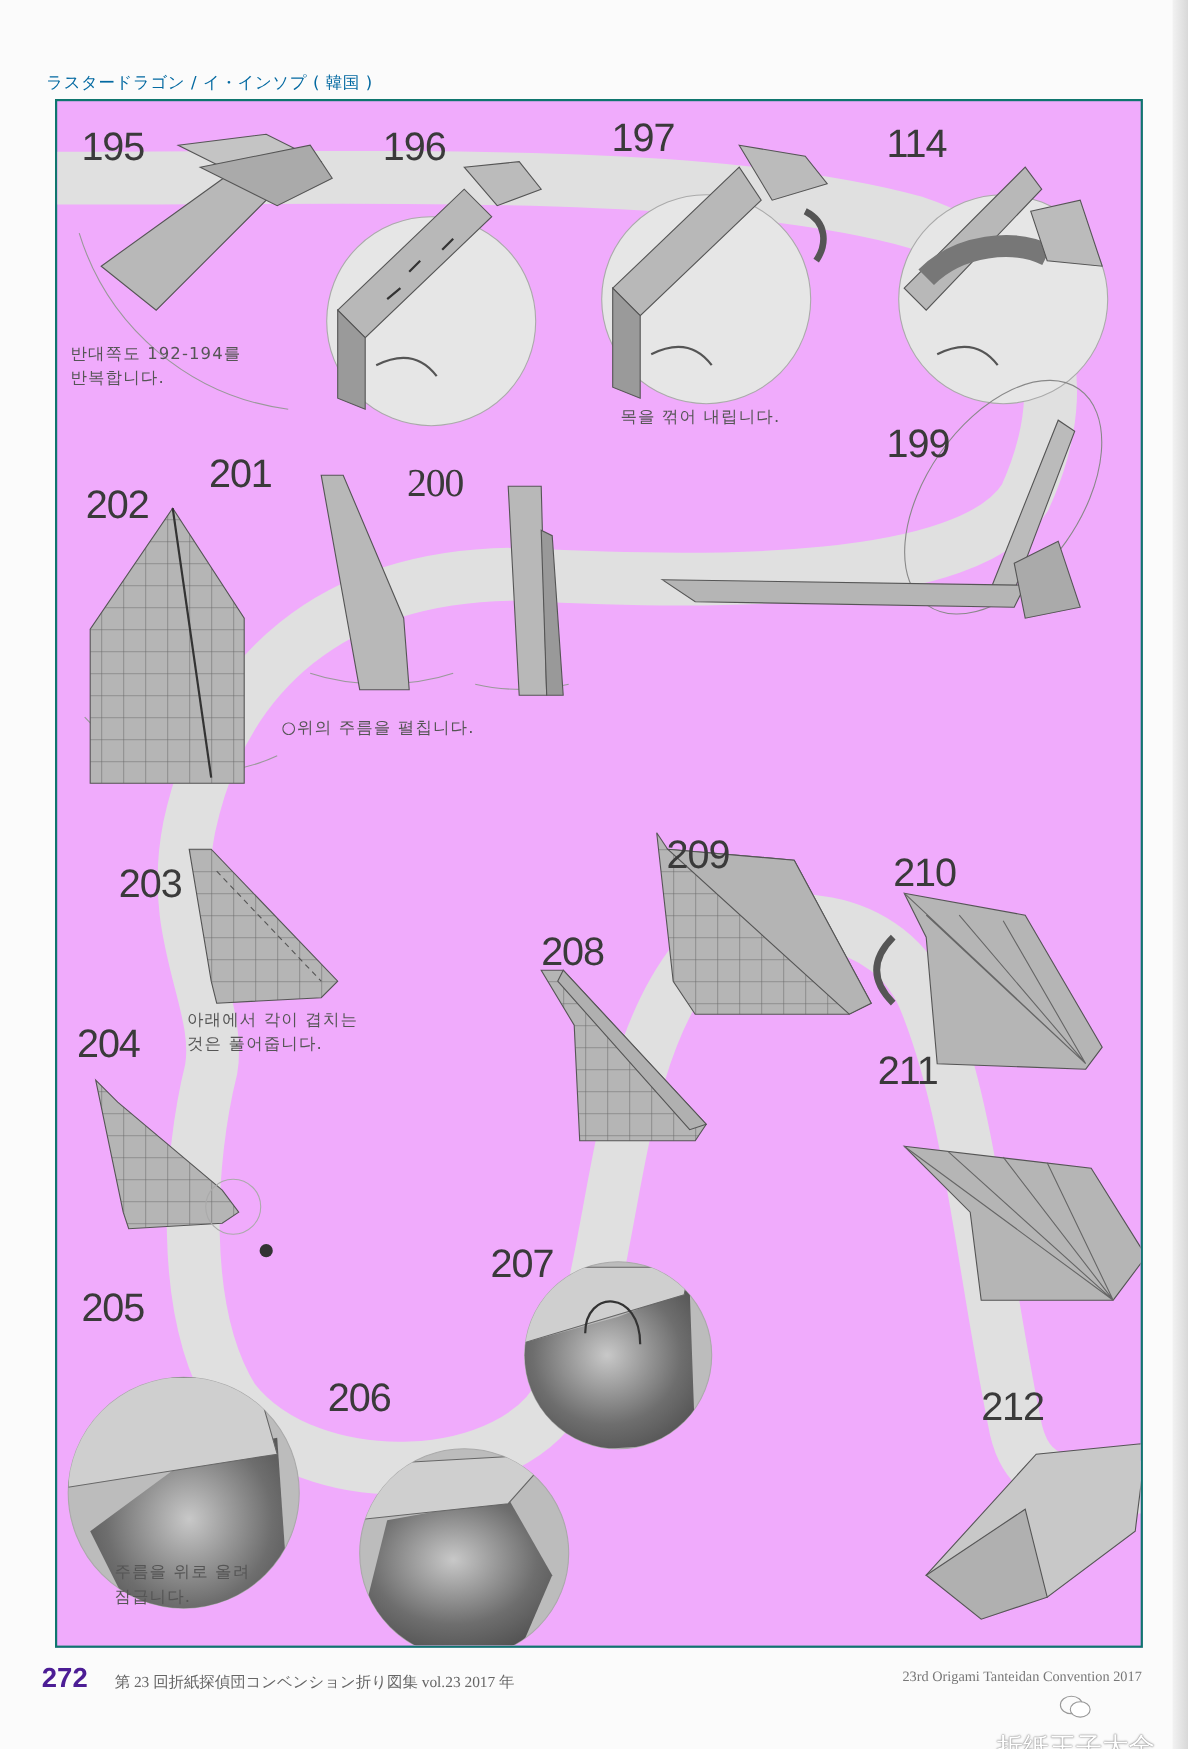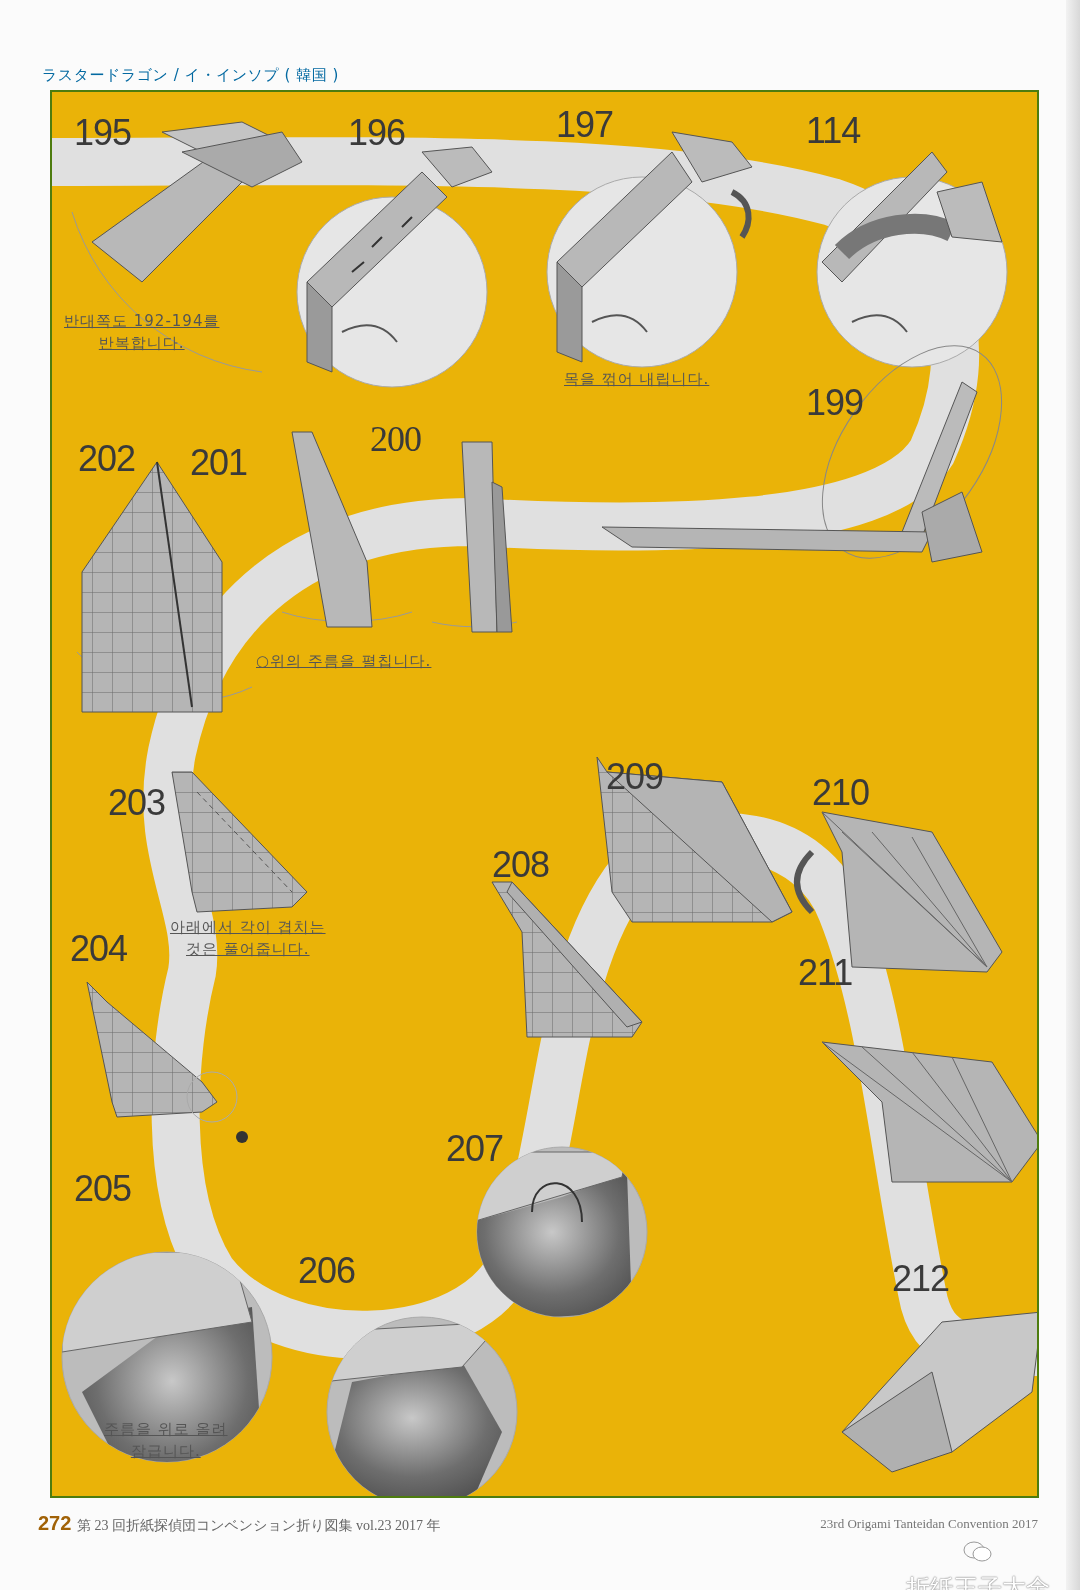--- a/index.html
+++ b/index.html
@@ -1,23 +1,23 @@
 <!DOCTYPE html>
 <html><head>
 <meta charset="utf-8">
 <style>
   html,body{margin:0;padding:0;}
   body{width:1080px;height:1590px;background:#fbfbfb;position:relative;overflow:hidden;font-family:"DejaVu Sans",sans-serif;color:#333;}
   .page-header{position:absolute;left:42px;top:66px;font-size:15px;color:#0369a1;letter-spacing:0.5px;}
-  .frame{position:absolute;left:50px;top:90px;width:985px;height:1404px;border:2px solid #4d7c0f;background:#eab308;overflow:hidden;text-align:center;}
+  .frame{position:absolute;left:50px;top:90px;width:985px;height:1404px;border:2px solid #0f766e;background:#f0abfc;overflow:hidden;}
   .frame svg.bg{position:absolute;left:0;top:0;}
   .step-num{position:absolute;font-family:"Liberation Sans",sans-serif;font-size:36px;color:#3a3a3a;letter-spacing:-1px;}
-  .note{position:absolute;font-size:15px;color:#555;line-height:22px;letter-spacing:1px;text-decoration:underline;}
+  .note{position:absolute;font-size:15px;color:#555;line-height:22px;letter-spacing:1px;}
   .footer-left{position:absolute;left:38px;top:1512px;font-family:"Liberation Serif",serif;color:#666;font-size:14px;}
-  .footer-left .pg{font-family:"Liberation Sans",sans-serif;font-weight:bold;font-size:20px;color:#a16207;margin-right:2px;}
+  .footer-left .pg{font-family:"Liberation Sans",sans-serif;font-weight:bold;font-size:25px;color:#4c1d95;margin-right:21px;}
   .footer-right{position:absolute;right:42px;top:1516px;font-family:"Liberation Serif",serif;color:#777;font-size:13px;}
   .watermark{position:absolute;right:30px;top:1540px;font-size:24px;color:#fff;text-shadow:0 0 2px #888,0 0 1px #666;display:flex;align-items:center;gap:8px;flex-direction:column;}
   .watermark .wm-icon{width:32px;height:24px;}
   .right-edge{position:absolute;right:0;top:0;width:14px;height:1590px;background:linear-gradient(to right,#f2f2f2,#d8d8d8);}
 </style>
 </head>
 <body>
 
 <div class="page-header">ラスタードラゴン / イ・インソプ ( 韓国 )</div>
 
@@ -168,21 +168,21 @@
       <polygon points="790,1340 880,1280 900,1360 840,1380" fill="#b0b0b0" stroke="#555"></polygon>
     </g>
   </svg>
 
   <div class="step-num" style="left:22px;top:20px;">195</div>
   <div class="step-num" style="left:296px;top:20px;">196</div>
   <div class="step-num" style="left:504px;top:12px;">197</div>
   <div class="step-num" style="left:754px;top:18px;">114</div>
   <div class="step-num" style="left:754px;top:290px;">199</div>
   <div class="step-num" style="left:318px;top:326px;font-family:Liberation Serif, serif;">200</div>
-  <div class="step-num" style="left:138px;top:318px;margin-top:32px;">201</div>
+  <div class="step-num" style="left:138px;top:318px;">201</div>
   <div class="step-num" style="left:26px;top:346px;">202</div>
   <div class="step-num" style="left:56px;top:690px;">203</div>
   <div class="step-num" style="left:18px;top:836px;">204</div>
   <div class="step-num" style="left:22px;top:1076px;">205</div>
   <div class="step-num" style="left:246px;top:1158px;">206</div>
   <div class="step-num" style="left:394px;top:1036px;">207</div>
   <div class="step-num" style="left:440px;top:752px;">208</div>
   <div class="step-num" style="left:554px;top:664px;">209</div>
   <div class="step-num" style="left:760px;top:680px;">210</div>
   <div class="step-num" style="left:746px;top:860px;">211</div>

